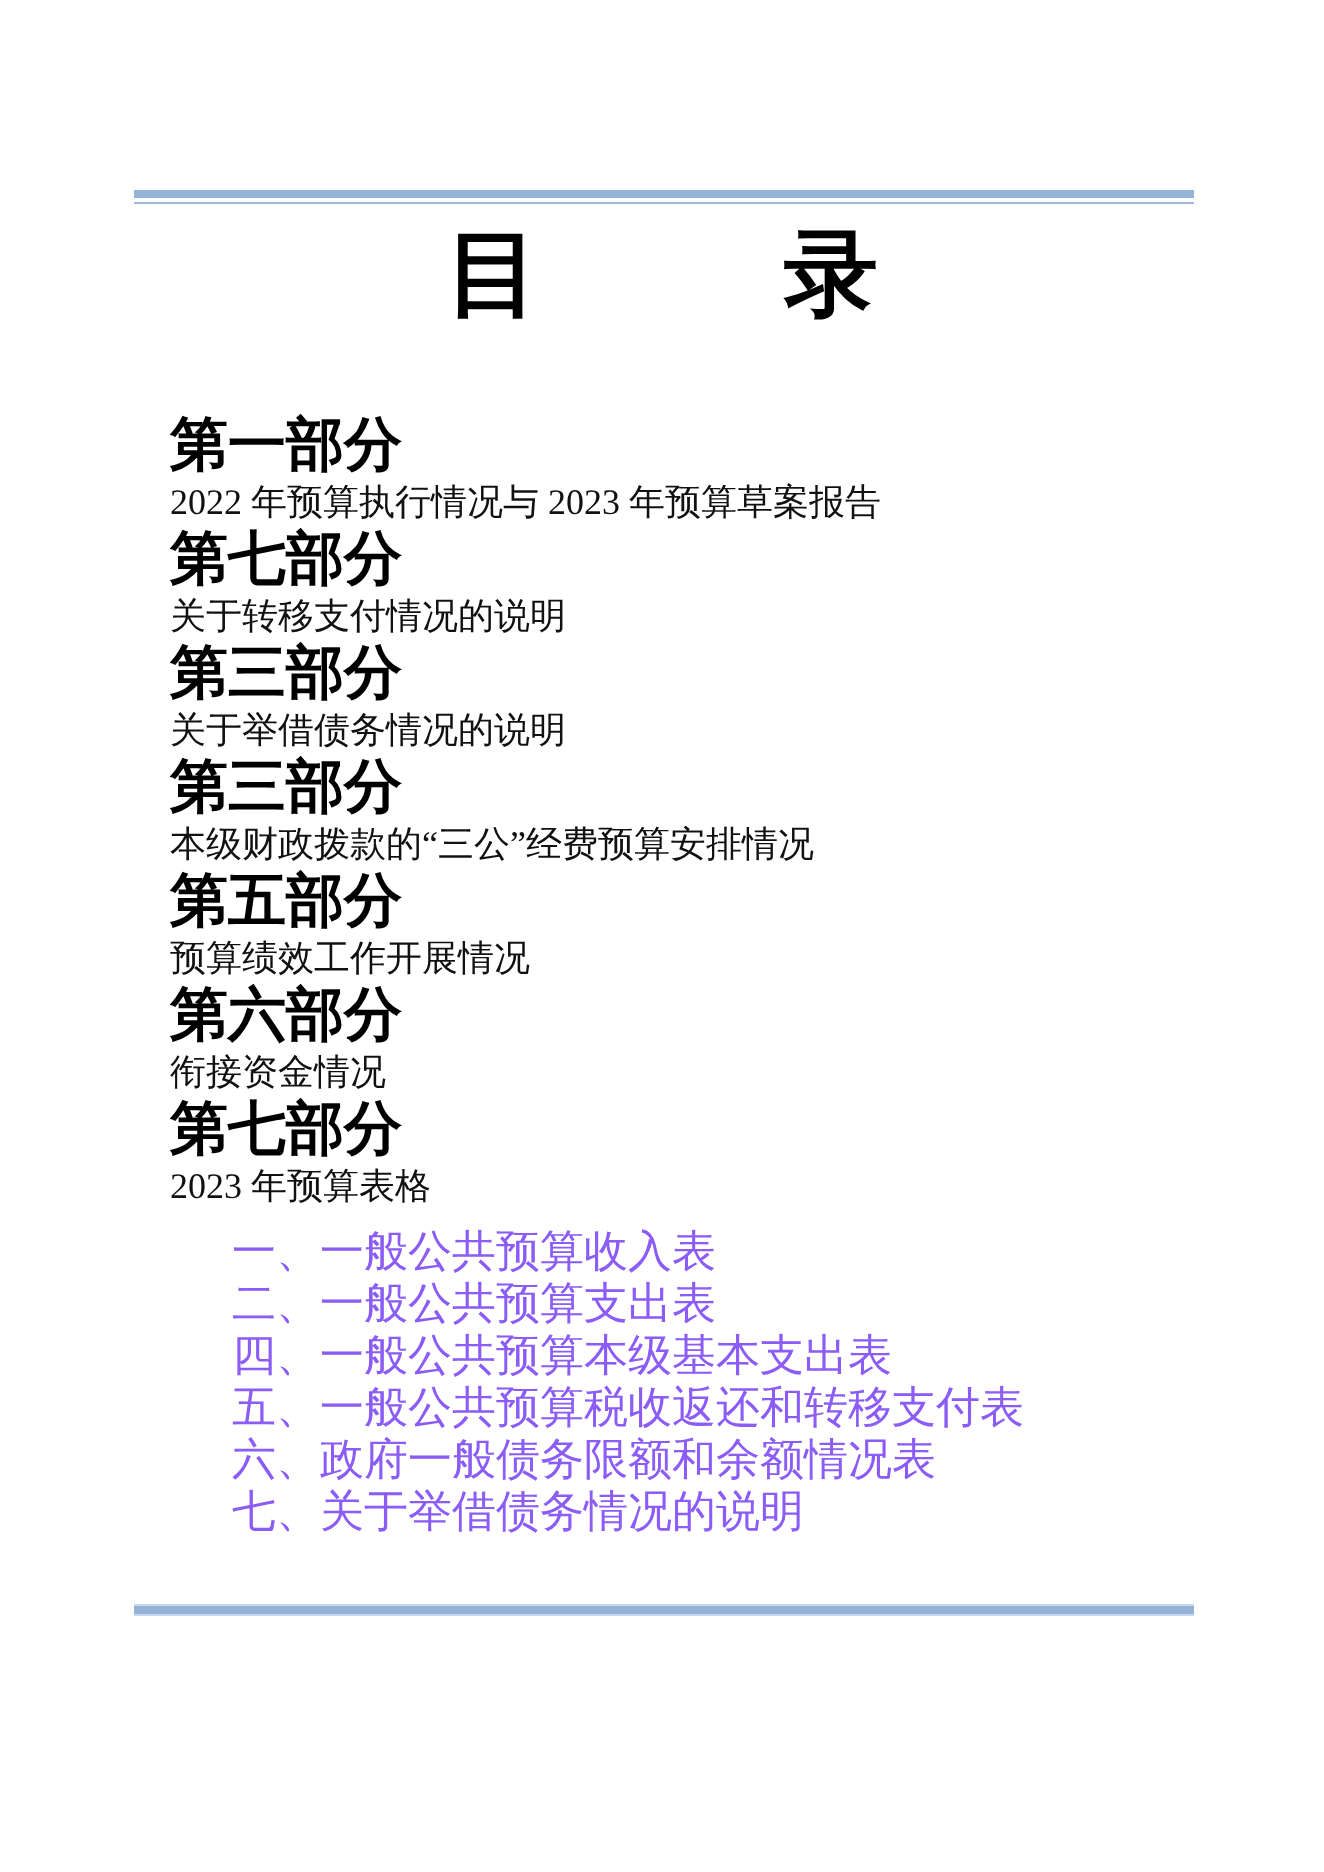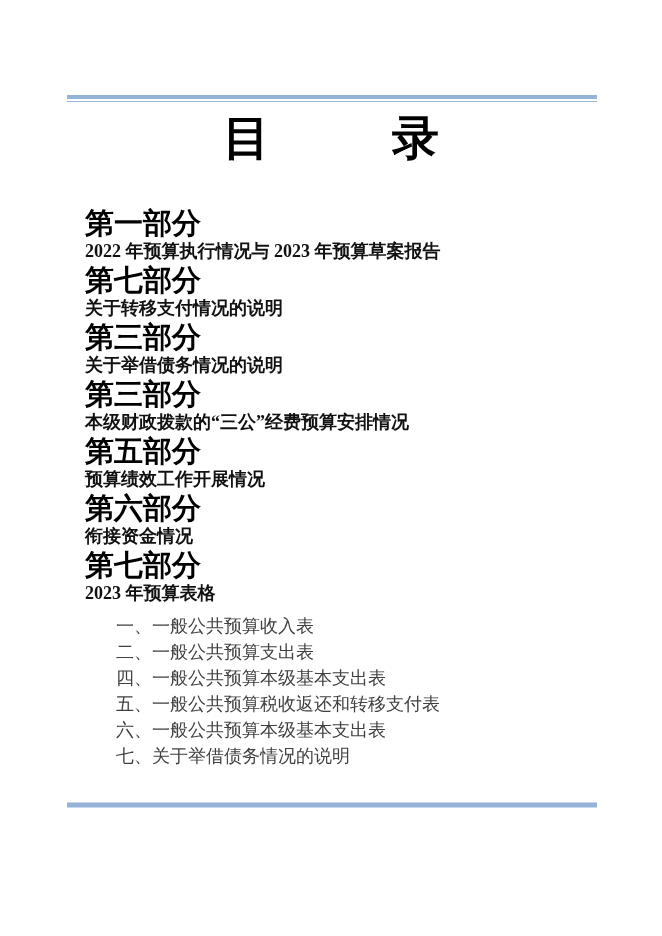--- a/index.html
+++ b/index.html
@@ -62,31 +62,30 @@
     font-weight: 700;
     font-size: 29px;
     line-height: 30px;
     color: #000000;
   }
   .section-body {
     font-family: "Liberation Serif", "DejaVu Serif", serif;
     font-size: 18px;
     line-height: 27px;
     color: #111111;
-    font-weight: bold;
   }
   .toc-list {
     margin-top: 6px;
     padding-left: 31px;
   }
   .toc-item {
     font-family: "Liberation Serif", "DejaVu Serif", serif;
-    font-size: 18px;
+    font-size: 22px;
     line-height: 26px;
-    color: #404040;
+    color: #8b5cf6;
   }
 </style>
 </head>
 <body>
 
 <div class="page">
 
   <div class="border-top"></div>
 
   <div class="doc-title">
@@ -129,21 +128,21 @@
     <div class="section">
       <div class="section-heading">第七部分</div>
       <div class="section-body">2023 年预算表格</div>
     </div>
 
     <div class="toc-list">
       <div class="toc-item">一、一般公共预算收入表</div>
       <div class="toc-item">二、一般公共预算支出表</div>
       <div class="toc-item">四、一般公共预算本级基本支出表</div>
       <div class="toc-item">五、一般公共预算税收返还和转移支付表</div>
-      <div class="toc-item">六、一般公共预算本级基本支出表</div>
+      <div class="toc-item">六、政府一般债务限额和余额情况表</div>
       <div class="toc-item">七、关于举借债务情况的说明</div>
     </div>
 
   </div>
 
   <div class="border-bottom"></div>
 
 </div>
 
 </body></html>

